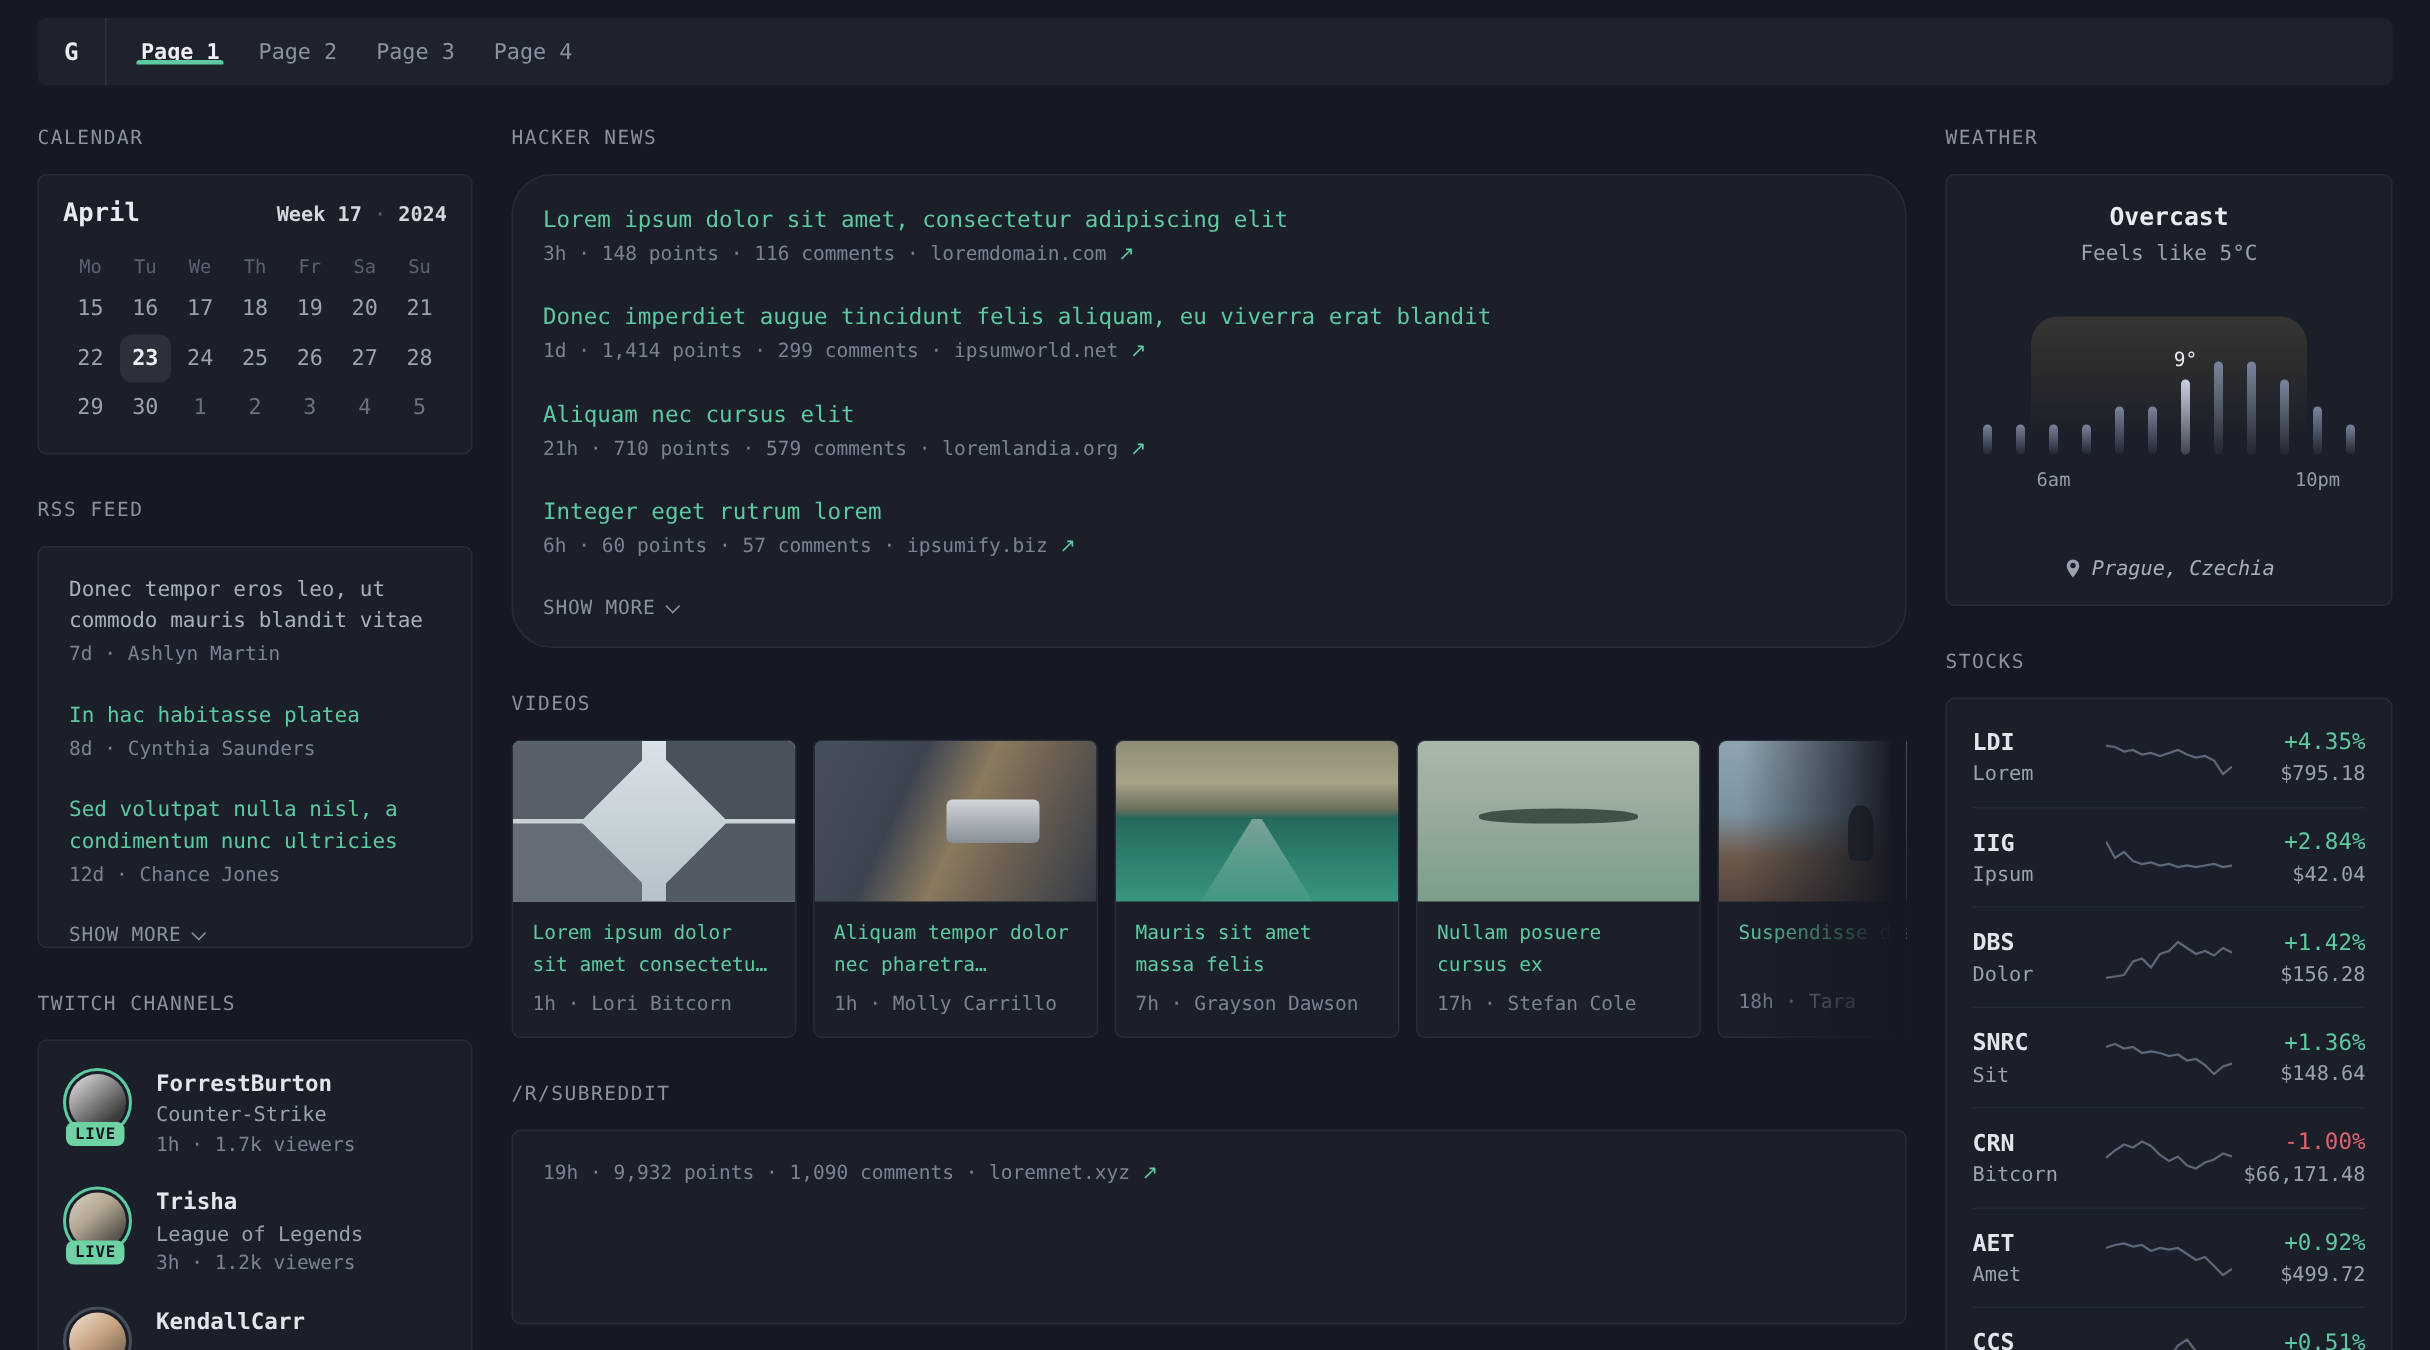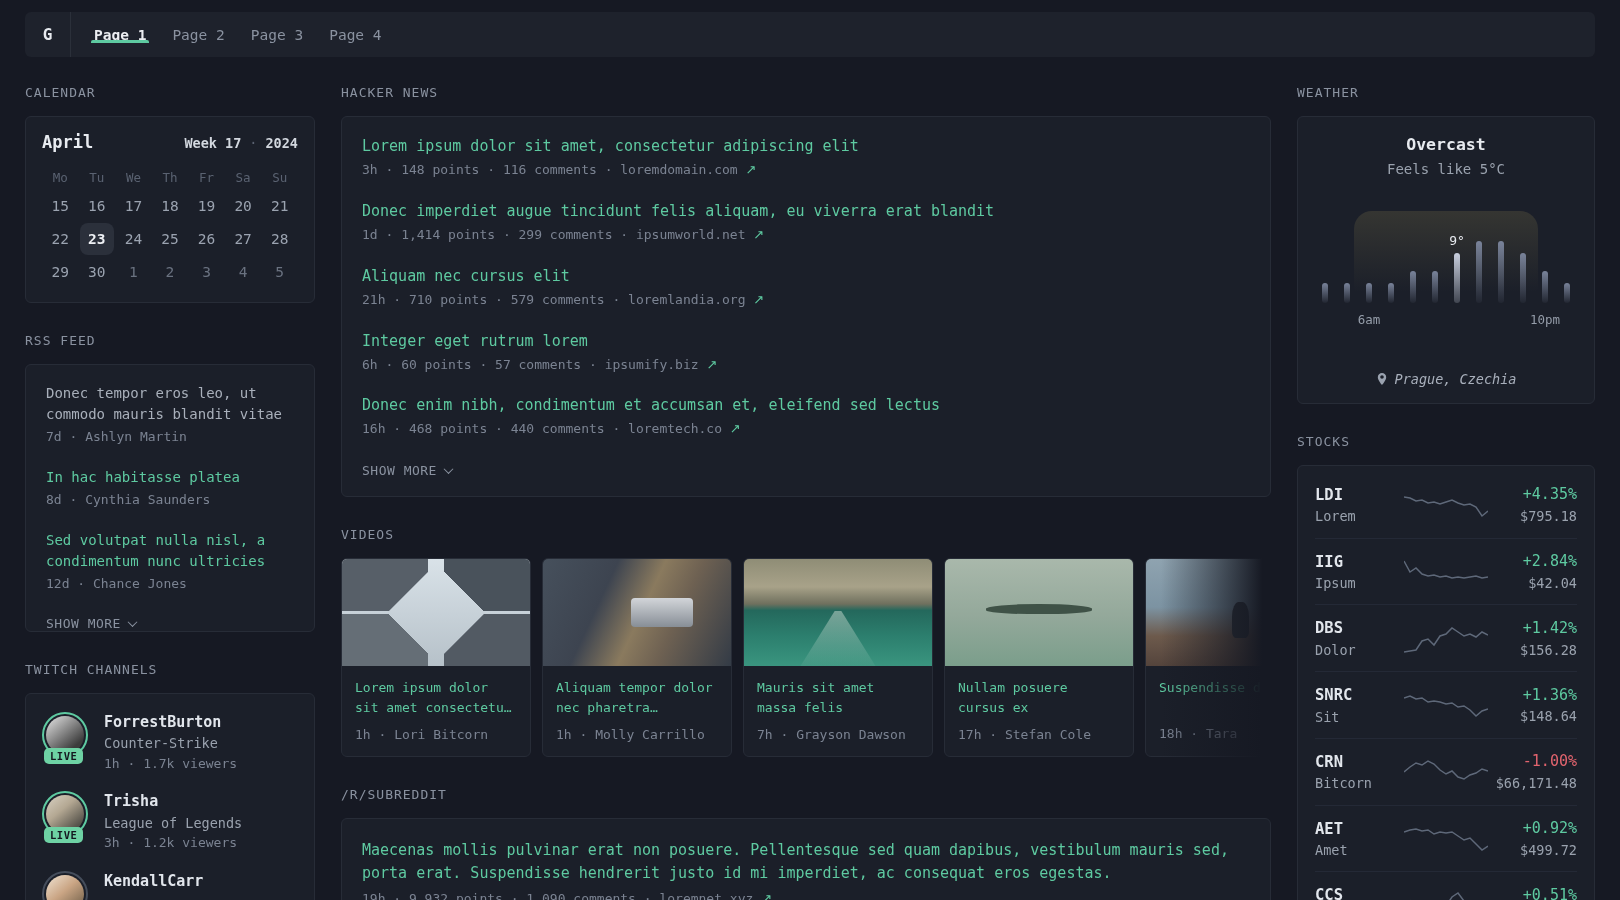--- a/index.html
+++ b/index.html
@@ -78,21 +78,21 @@
   .meta{color:var(--muted);font-size:13px;line-height:1.45;}
   .meta .arrow{color:var(--accent);font-family:"DejaVu Sans",sans-serif;}
   .show-more{
     display:flex;align-items:center;gap:8px;background:none;border:none;cursor:pointer;
     font-family:inherit;font-size:13px;letter-spacing:0.5px;color:var(--label);padding:2px 0 0;justify-content:space-between;
   }
   .chev{width:7px;height:7px;border-right:1.5px solid currentColor;border-bottom:1.5px solid currentColor;
     transform:rotate(45deg) translate(-1px,-1px);}
 
   
-  .hn-card{padding:20px 20px 18px;}
+  .hn-card{padding:20px 20px 18px;border-radius:27px;}
   .hn-item{margin-bottom:22px;}
   .hn-title{display:block;color:var(--accent);text-decoration:none;font-size:15px;margin-bottom:6px;cursor:pointer;}
 
   
   .twitch-card{padding:18px 16px;min-height:220px;}
   .channel{display:flex;gap:16px;margin-bottom:18px;cursor:pointer;}
   .avatar-wrap{position:relative;width:46px;height:46px;flex:none;}
   .avatar-ring{
     width:46px;height:46px;border-radius:50%;border:2px solid #454d5b;
     display:flex;align-items:center;justify-content:center;
@@ -336,24 +336,20 @@
                 <div class="meta"><span>1d · 1,414 points · 299 comments · ipsumworld.net </span><span class="arrow">↗</span></div>
               </article>
               <article class="hn-item">
                 <a class="hn-title">Aliquam nec cursus elit</a>
                 <div class="meta"><span>21h · 710 points · 579 comments · loremlandia.org </span><span class="arrow">↗</span></div>
               </article>
               <article class="hn-item">
                 <a class="hn-title">Integer eget rutrum lorem</a>
                 <div class="meta"><span>6h · 60 points · 57 comments · ipsumify.biz </span><span class="arrow">↗</span></div>
               </article>
-              <article class="hn-item">
-                <a class="hn-title">Donec enim nibh, condimentum et accumsan et, eleifend sed lectus</a>
-                <div class="meta"><span>16h · 468 points · 440 comments · loremtech.co </span><span class="arrow">↗</span></div>
-              </article>
             </div>
           <button class="show-more">
             <span>SHOW MORE</span>
             <span class="chev"></span>
           </button>
         </div>
       </section>
 
       <section class="widget">
         <h2 class="section-label">VIDEOS</h2>
@@ -394,21 +390,20 @@
                 <div class="video-meta">18h · Tara</div>
               </div>
             </article>
           </div>
       </section>
 
       <section class="widget">
         <h2 class="section-label">/R/SUBREDDIT</h2>
         <div class="card sub-card">
           <article>
-            <a class="sub-title">Maecenas mollis pulvinar erat non posuere. Pellentesque sed quam dapibus, vestibulum mauris sed, porta erat. Suspendisse hendrerit justo id mi imperdiet, ac consequat eros egestas.</a>
             <div class="meta"><span>19h · 9,932 points · 1,090 comments · loremnet.xyz </span><span class="arrow">↗</span></div>
           </article>
         </div>
       </section>
 
     </main>
 
     <aside>
 
       <section class="widget">

